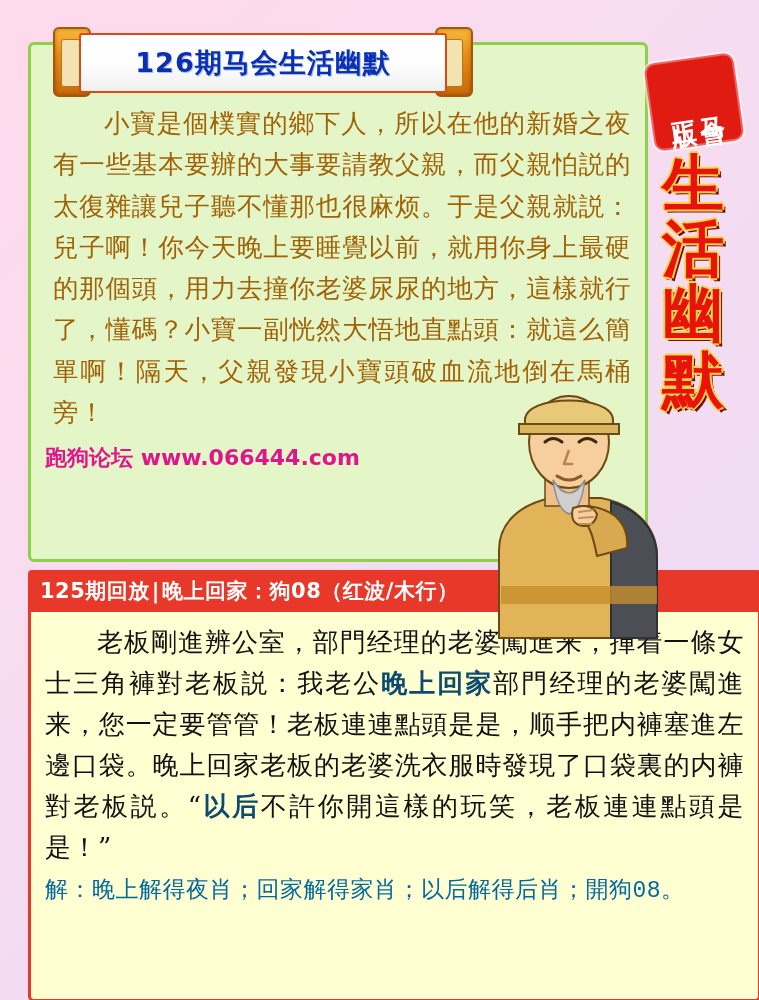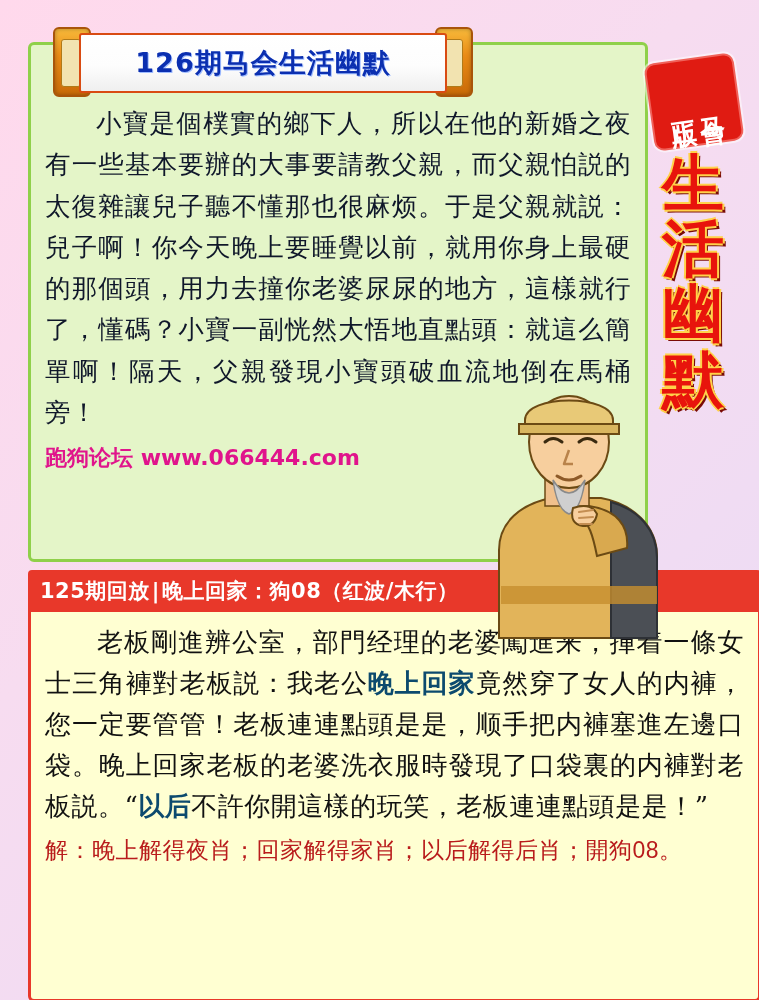--- a/index.html
+++ b/index.html
@@ -82,24 +82,25 @@
     font-size: 27px;
     color: #0b2fb0;
     letter-spacing: 1px;
     text-shadow: 1px 1px 0 #9fbcff;
     white-space: nowrap;
   }
   .joke-body {
     font-family: Liberation Sans, sans-serif;
     font-size: 25.5px;
     line-height: 1.62;
-    color: #0f172a;
+    color: #a16207;
     text-align: justify;
     text-indent: 2em;
     letter-spacing: 0.5px;
+    margin-left: 8px;
   }
   .site-line {
     margin: 10px 0 4px 0;
     text-align: left;
     font-family: "DejaVu Sans", sans-serif;
     font-weight: bold;
     font-size: 22px;
     color: #e0148c;
   }
   
@@ -137,24 +138,24 @@
     text-align: justify;
     text-indent: 2em;
     letter-spacing: 0.5px;
   }
   .hl-red {
     color: #0c4a6e;
     font-weight: bold;
   }
   .answer {
     margin-top: 6px;
-    font-family: Liberation Sans, sans-serif;
+    font-family: Liberation Mono, monospace;
     font-size: 23px;
     line-height: 1.5;
-    color: #b91c1c;
+    color: #0369a1;
     letter-spacing: .5px;
   }
   
   .vtitle {
     position: absolute;
     top: 152px;
     right: 18px;
     width: 96px;
     display: flex;
     flex-direction: column;
@@ -233,21 +234,21 @@
     <div class="joke-body">小寶是個樸實的鄉下人，所以在他的新婚之夜有一些基本要辦的大事要請教父親，而父親怕説的太復雜讓兒子聽不懂那也很麻烦。于是父親就説：兒子啊！你今天晚上要睡覺以前，就用你身上最硬的那個頭，用力去撞你老婆尿尿的地方，這樣就行了，懂碼？小寶一副恍然大悟地直點頭：就這么簡單啊！隔天，父親發現小寶頭破血流地倒在馬桶旁！</div>
 
     <div class="site-line">跑狗论坛 www.066444.com</div>
   </div>
 
   <div class="red-bar">
     <span>125期回放</span><span class="sep">|</span><span>晚上回家：狗08（红波/木行）</span>
   </div>
 
   <div class="bottom-panel">
-    <div class="joke2"><span>老板剛進辨公室，部門经理的老婆闖進来，揮着一條女士三角褲對老板説：我老公</span><span class="hl-red">晚上回家</span><span>竟然穿了女人的内褲，您一定要管管！老板連連點頭是是，顺手把内褲塞進左邊口袋。晚上回家老板的老婆洗衣服時發現了口袋裏的内褲對老板説。“</span><span class="hl-red">以后</span><span>不許你開這樣的玩笑，老板連連點頭是是！”</span></div>
+    <div class="joke2"><span>老板剛進辨公室，部門经理的老婆闖進来，揮着一條女士三角褲對老板説：我老公</span><span class="hl-red">晚上回家</span><span>部門经理的老婆闖進来，您一定要管管！老板連連點頭是是，顺手把内褲塞進左邊口袋。晚上回家老板的老婆洗衣服時發現了口袋裏的内褲對老板説。“</span><span class="hl-red">以后</span><span>不許你開這樣的玩笑，老板連連點頭是是！”</span></div>
     <div class="answer">解：晚上解得夜肖；回家解得家肖；以后解得后肖；開狗08。</div>
   </div>
 
   <div class="seal">
     <div class="col">正版</div>
     <div class="col">马會</div>
   </div>
 
   <div class="vtitle">
     <span>生</span>

